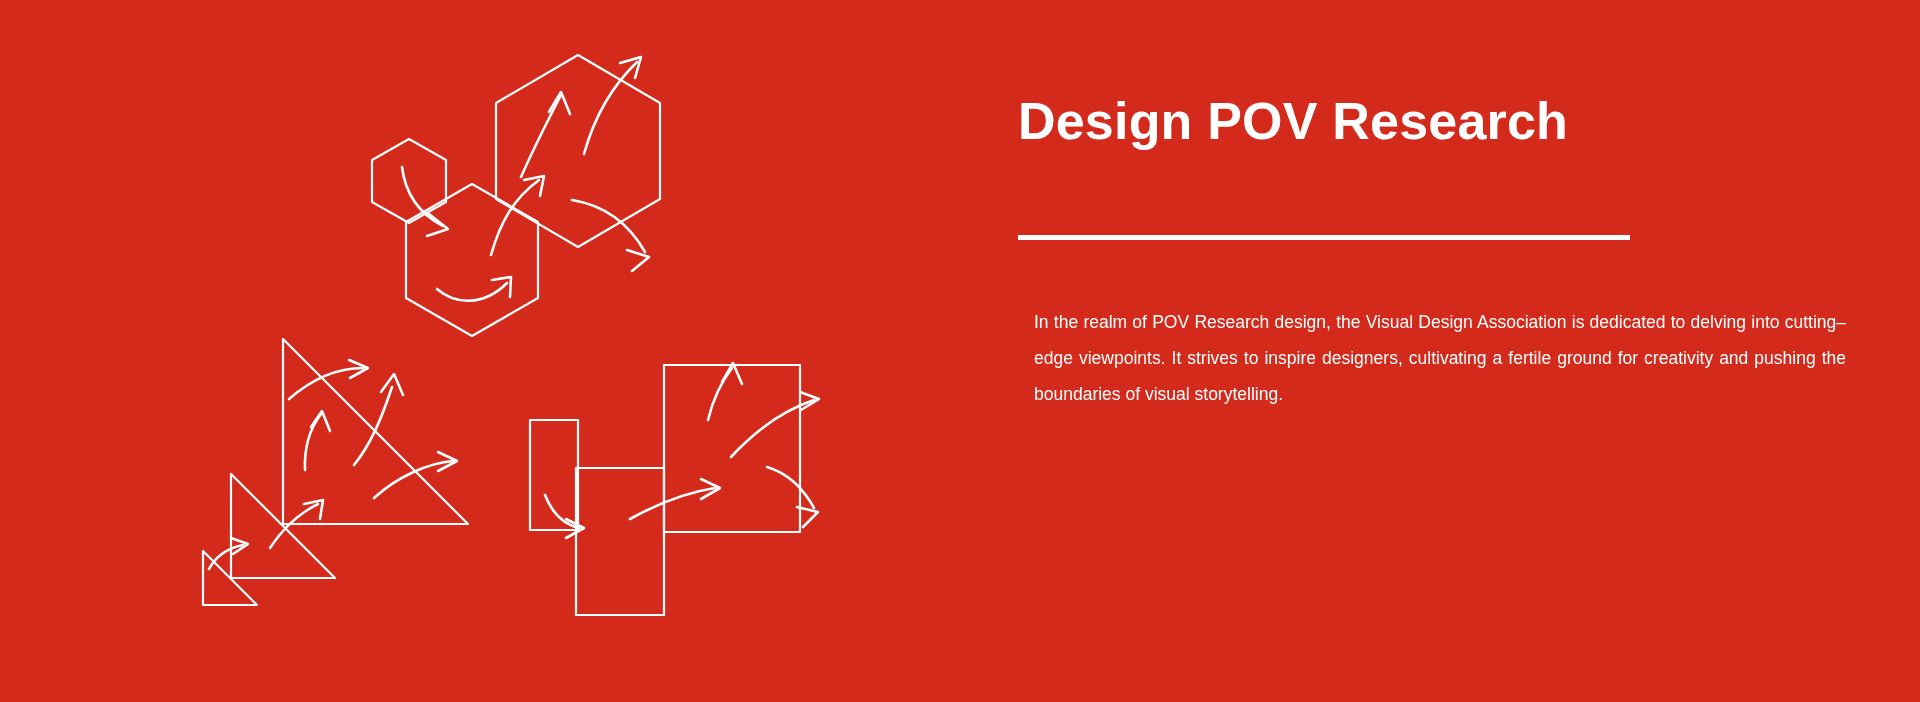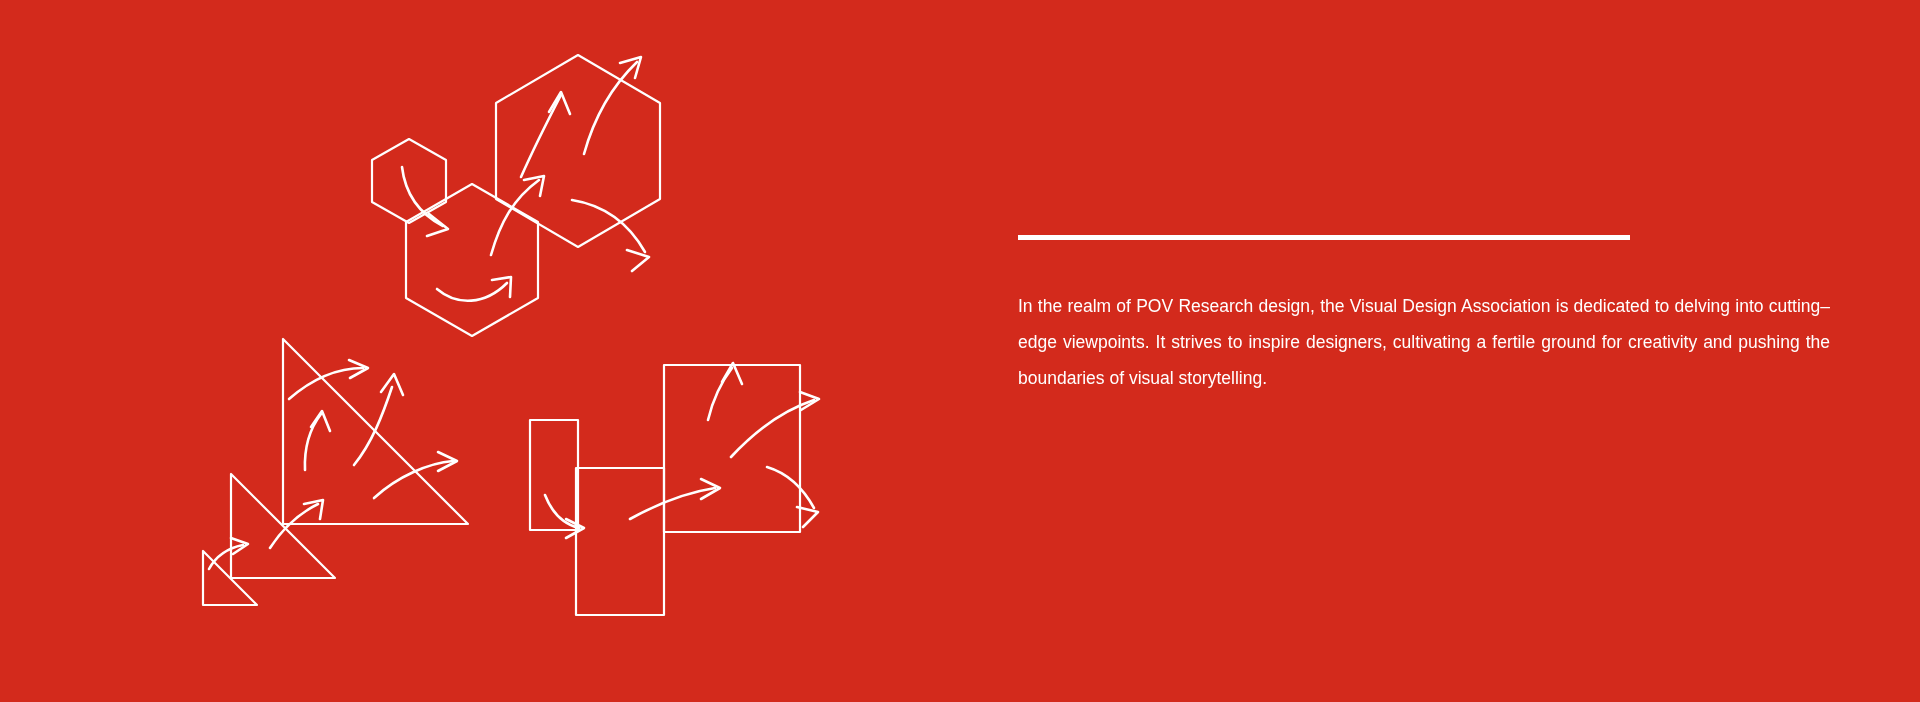--- a/index.html
+++ b/index.html
@@ -75,21 +75,21 @@
     left: 0;
     top: 235px;
     width: 612px;
     height: 5px;
     background: #ffffff;
   }
   .body-copy {
     position: absolute;
     left: 0;
     top: 288px;
-    margin: 0;
+    margin: 16px;
     width: 812px;
     font-size: 17.5px;
     line-height: 36px;
     color: #ffffff;
     text-align: justify;
     text-justify: inter-word;
   }
 </style>
 </head>
 <body>
@@ -173,19 +173,20 @@
         <path class="arrow" d="M630,519 C659,503 689,492 715,488"></path>
         <path class="arrow" d="M701,479 L720,488 L701,499"></path>
 
         <path class="arrow" d="M545,495 C552,513 563,524 579,528"></path>
         <path class="arrow" d="M566,519 L584,528 L566,538"></path>
       </g>
     </svg>
   </div>
 
   <div class="text-panel">
+    <h1 class="headline">Design POV Research</h1>
 
     <div class="divider"></div>
 
     <p class="body-copy">In the realm of POV Research design, the Visual Design Association is dedicated to delving into cutting–edge viewpoints. It strives to inspire designers, cultivating a fertile ground for creativity and pushing the boundaries of visual storytelling.</p>
   </div>
 
 </div>
 
 </body></html>

